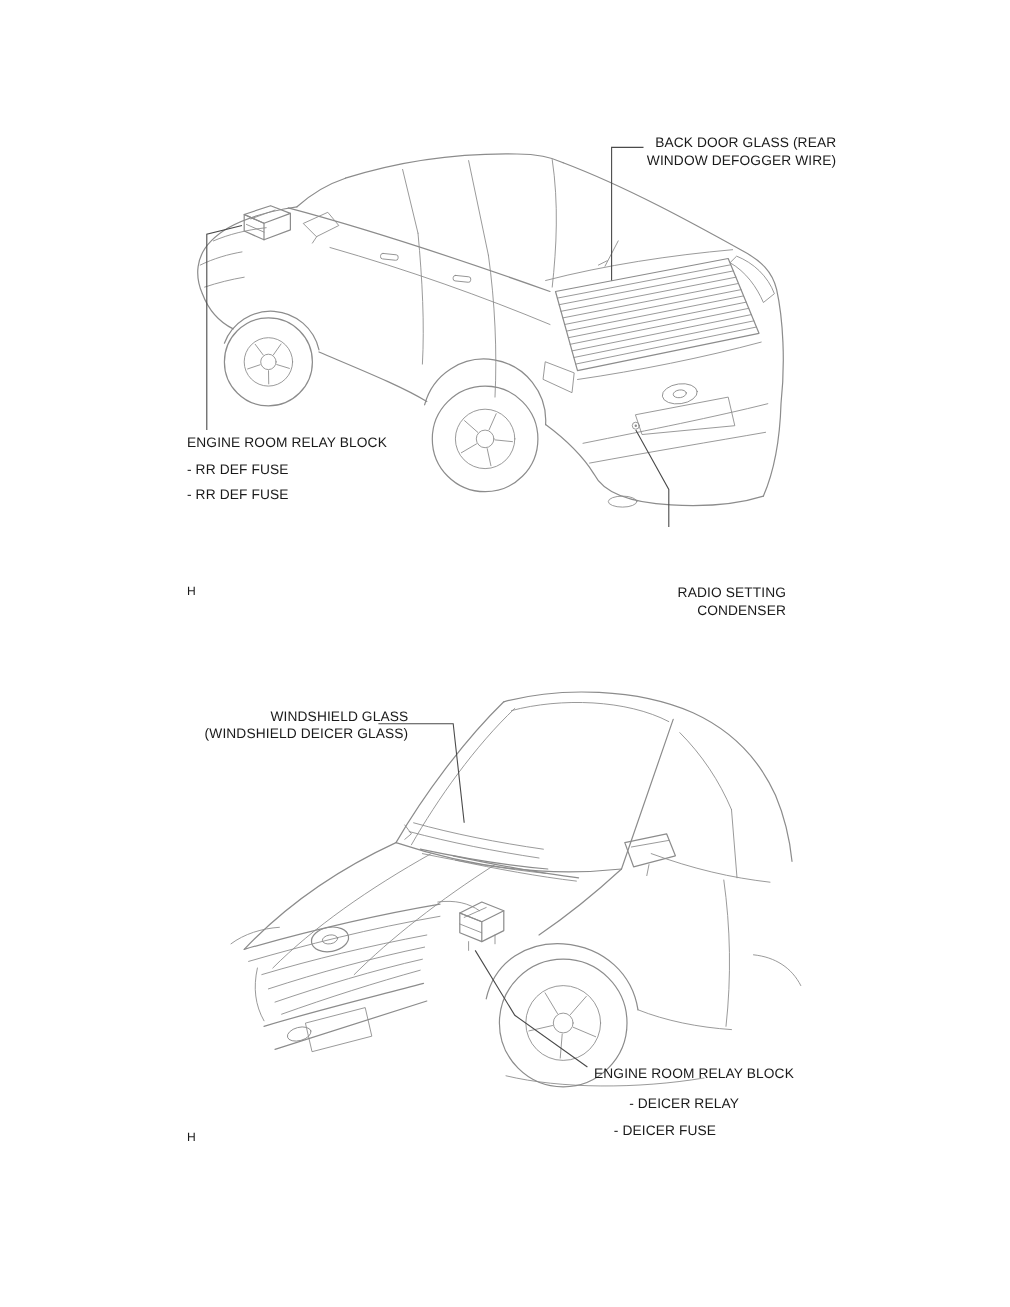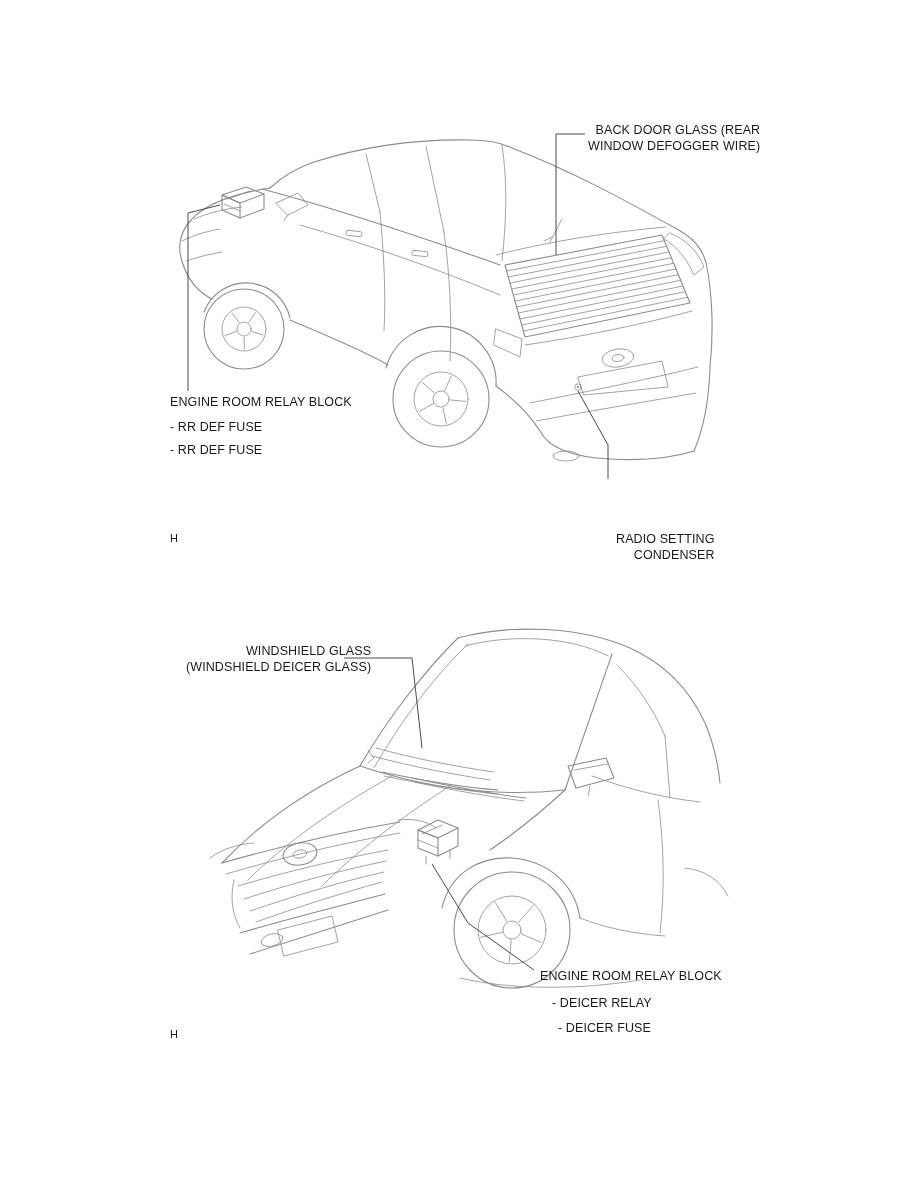--- a/index.html
+++ b/index.html
@@ -230,19 +230,19 @@
       <g>
         <polyline class="leader" points="184,40 252,40 262,130"></polyline>
         <polyline class="leader" points="272,246 308,305 374,352"></polyline>
       </g>
     </svg>
 
     <div class="label" style="left:186px; top:643px;">WINDSHIELD GLASS
 (WINDSHIELD DEICER GLASS)</div>
 
     <div class="label" style="left:540px; top:968px;">ENGINE ROOM RELAY BLOCK</div>
-    <div class="label" style="left:552px; top:995px;">- DEICER RELAY</div>
+    <div class="label" style="left:572px; top:995px;">- DEICER RELAY</div>
     <div class="label" style="left:558px; top:1020px;">- DEICER FUSE</div>
 
     <div class="marker" style="left:170px; top:1028px;">H</div>
   </section>
 
 </div>
 
 </body></html>

